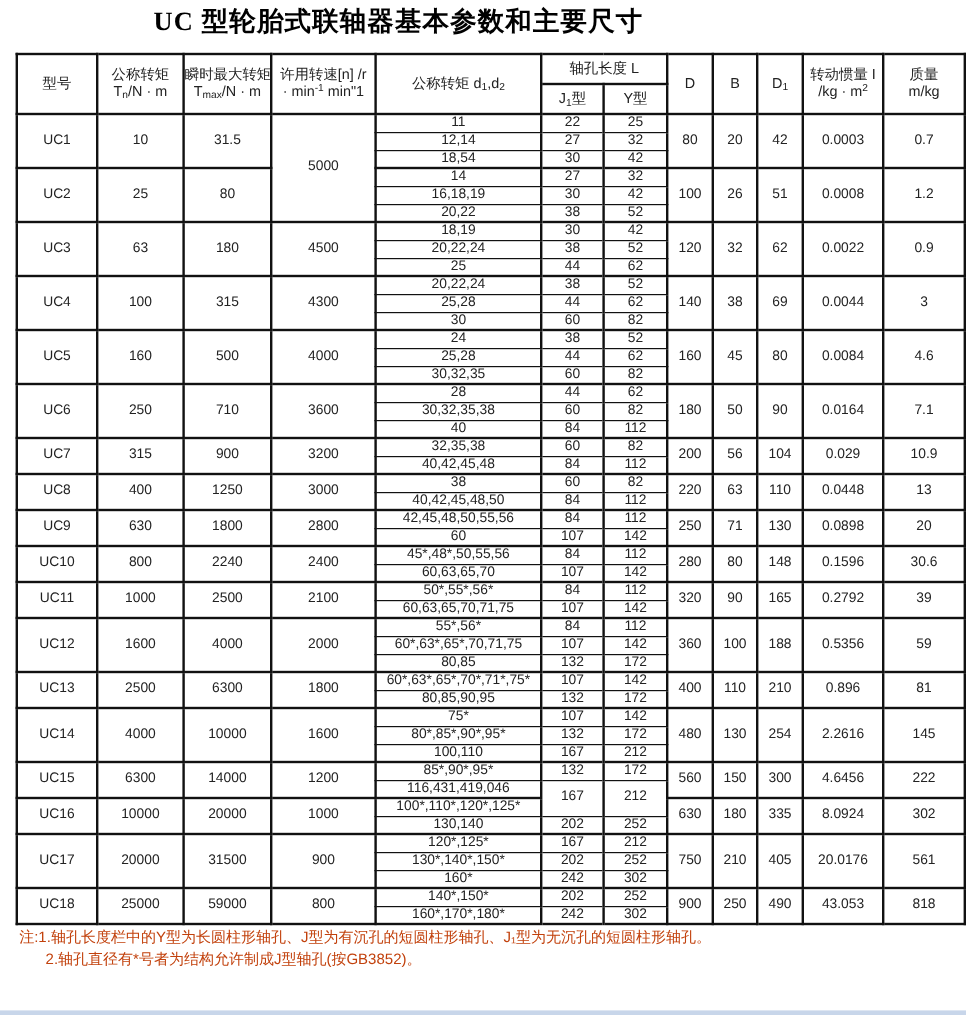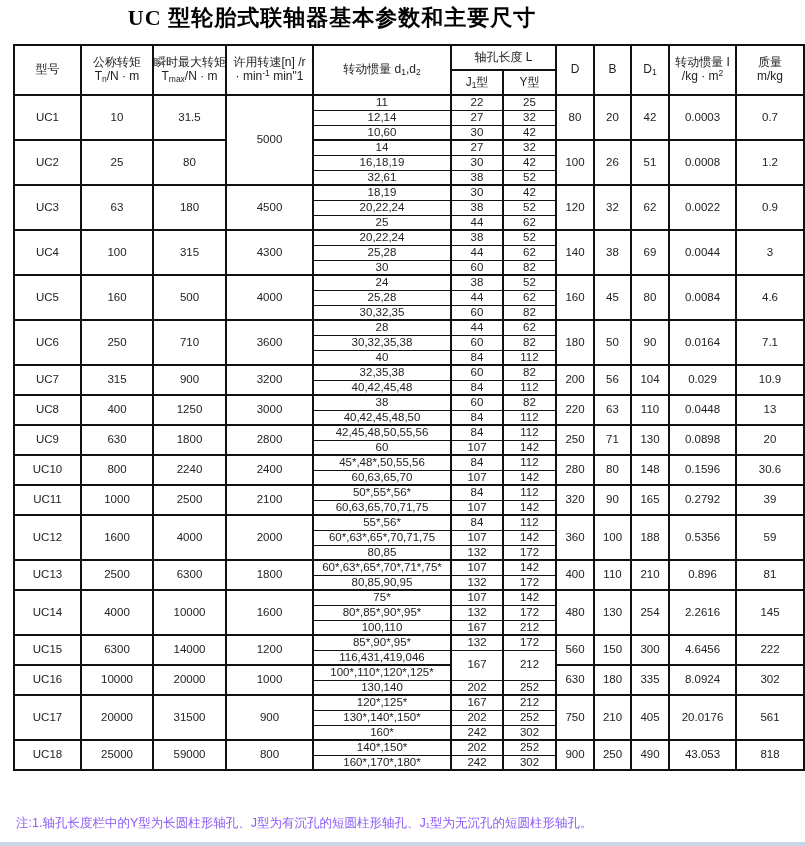--- a/index.html
+++ b/index.html
@@ -24,22 +24,22 @@
   }
   thead th{height:23px;font-size:12px;font-weight:normal;line-height:1.15;}
   thead tr:first-child th[rowspan]{height:47px;}
   tbody tr{height:15px;}
   tbody td{font-size:11.5px;line-height:1;}
   td.sub{border-top-width:1px;border-bottom-width:1px;}
   tr.group-first td{border-top-width:2px;}
   sub{font-size:8.5px;vertical-align:-2px;line-height:0;}
   sup{font-size:8.5px;vertical-align:4px;line-height:0;}
   .notes{
-    position:absolute;left:16px;top:815px;width:780px;
-    font-size:12.5px;line-height:17.5px;color:#8b5cf6;
+    position:absolute;left:16px;top:773px;width:780px;
+    font-size:12.5px;line-height:17.5px;color:#c2410c;
   }
   .notes .indent{margin-left:22px;}
   .bottom-strip{
     position:absolute;left:0;bottom:0;width:805px;height:4px;
     background:#c8d6ea;
   }
 </style>
 </head>
 <body>
 
@@ -69,21 +69,21 @@
       </th>
       <th rowspan="2">
         <div>瞬时最大转矩</div>
         <div><span>T</span><sub>max</sub><span>/N · m</span></div>
       </th>
       <th rowspan="2">
         <div>许用转速[n] /r</div>
         <div><span>· min</span><sup>-1</sup><span> min"1</span></div>
       </th>
       <th rowspan="2">
-        <span>转动惯量 d</span><sub>1</sub><span>,d</span><sub>2</sub>
+        <span>公称转矩 d</span><sub>1</sub><span>,d</span><sub>2</sub>
       </th>
       <th colspan="2">轴孔长度 L</th>
       <th rowspan="2">D</th>
       <th rowspan="2">B</th>
       <th rowspan="2"><span>D</span><sub>1</sub></th>
       <th rowspan="2">
         <div>转动惯量 I</div>
         <div><span>/kg · m</span><sup>2</sup></div>
       </th>
       <th rowspan="2">
@@ -110,21 +110,21 @@
         <td rowspan="3">42</td>
         <td rowspan="3">0.0003</td>
         <td rowspan="3">0.7</td>
       </tr>
       <tr>
         <td class="sub">12,14</td>
         <td class="sub">27</td>
         <td class="sub">32</td>
       </tr>
       <tr>
-        <td class="sub">10,60</td>
+        <td class="sub">18,54</td>
         <td class="sub">30</td>
         <td class="sub">42</td>
       </tr>
       <tr class="group-first">
         <td rowspan="3">UC2</td>
         <td rowspan="3">25</td>
         <td rowspan="3">80</td>
         <td class="sub">14</td>
         <td class="sub">27</td>
         <td class="sub">32</td>
@@ -133,21 +133,21 @@
         <td rowspan="3">51</td>
         <td rowspan="3">0.0008</td>
         <td rowspan="3">1.2</td>
       </tr>
       <tr>
         <td class="sub">16,18,19</td>
         <td class="sub">30</td>
         <td class="sub">42</td>
       </tr>
       <tr>
-        <td class="sub">32,61</td>
+        <td class="sub">20,22</td>
         <td class="sub">38</td>
         <td class="sub">52</td>
       </tr>
       <tr class="group-first">
         <td rowspan="3">UC3</td>
         <td rowspan="3">63</td>
         <td rowspan="3">180</td>
         <td rowspan="3">4500</td>
         <td class="sub">18,19</td>
         <td class="sub">30</td>
@@ -479,15 +479,16 @@
       <tr>
         <td class="sub">160*,170*,180*</td>
         <td class="sub">242</td>
         <td class="sub">302</td>
       </tr>
     </tbody>
 </table>
 
 <div class="notes">
   <div>注:1.轴孔长度栏中的Y型为长圆柱形轴孔、J型为有沉孔的短圆柱形轴孔、J₁型为无沉孔的短圆柱形轴孔。</div>
+  <div class="indent">2.轴孔直径有*号者为结构允许制成J型轴孔(按GB3852)。</div>
 </div>
 
 <div class="bottom-strip"></div>
 
 </body></html>

